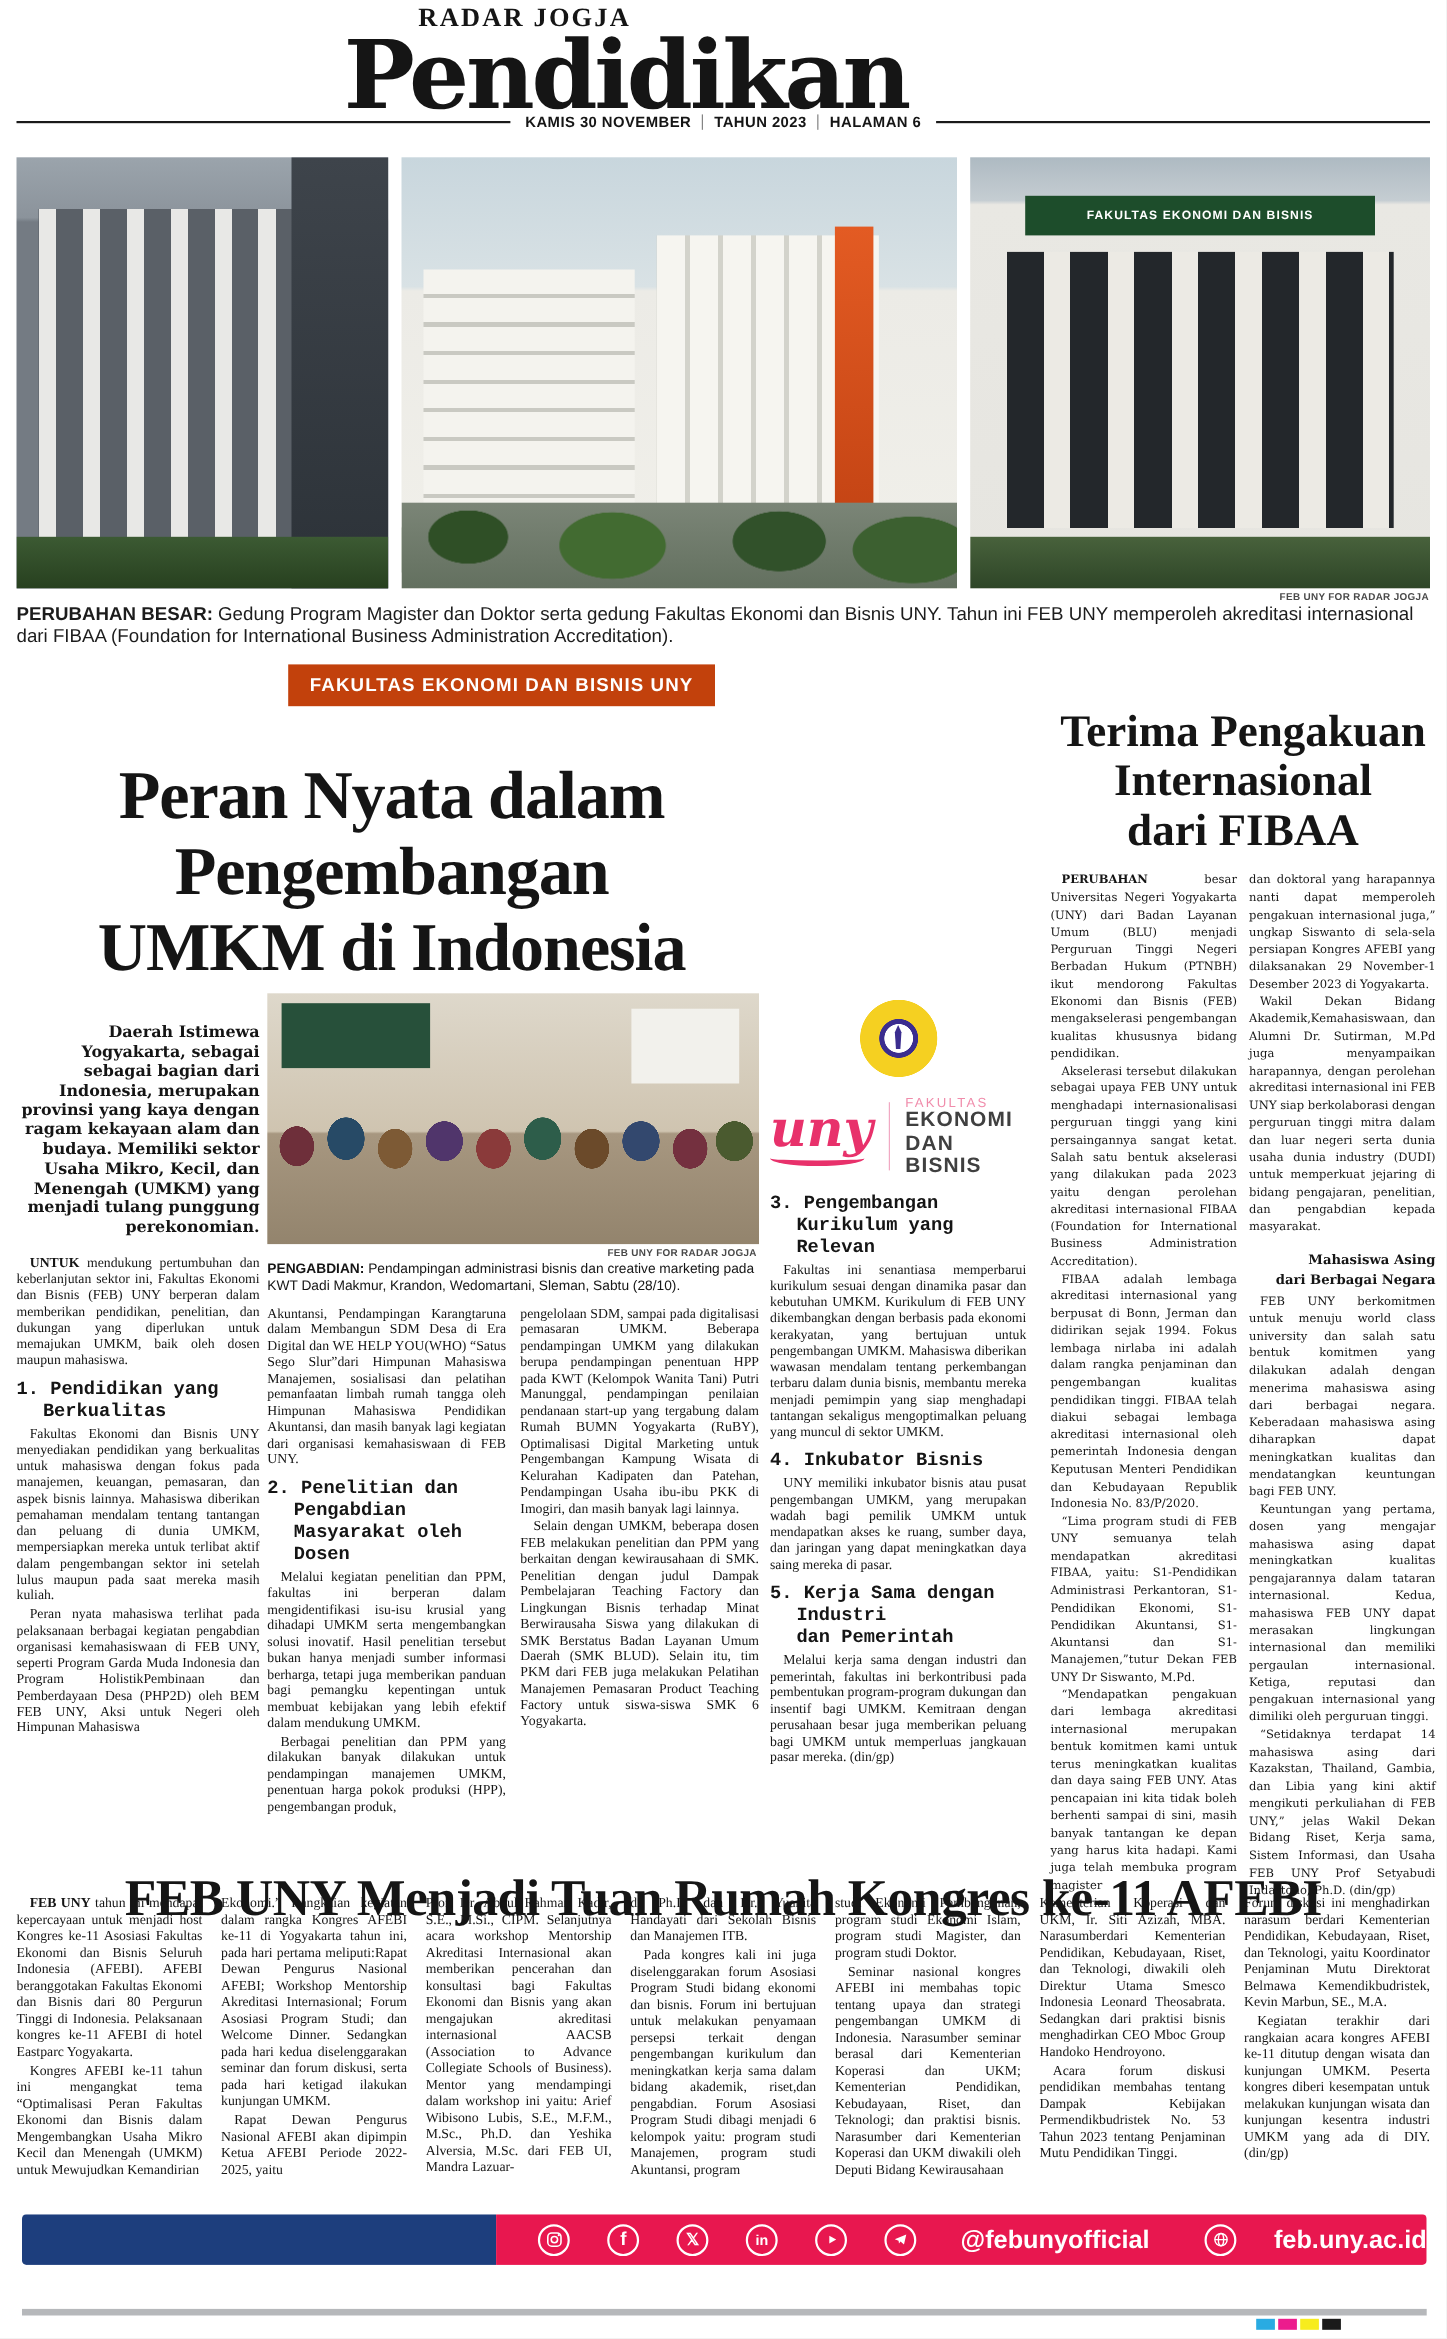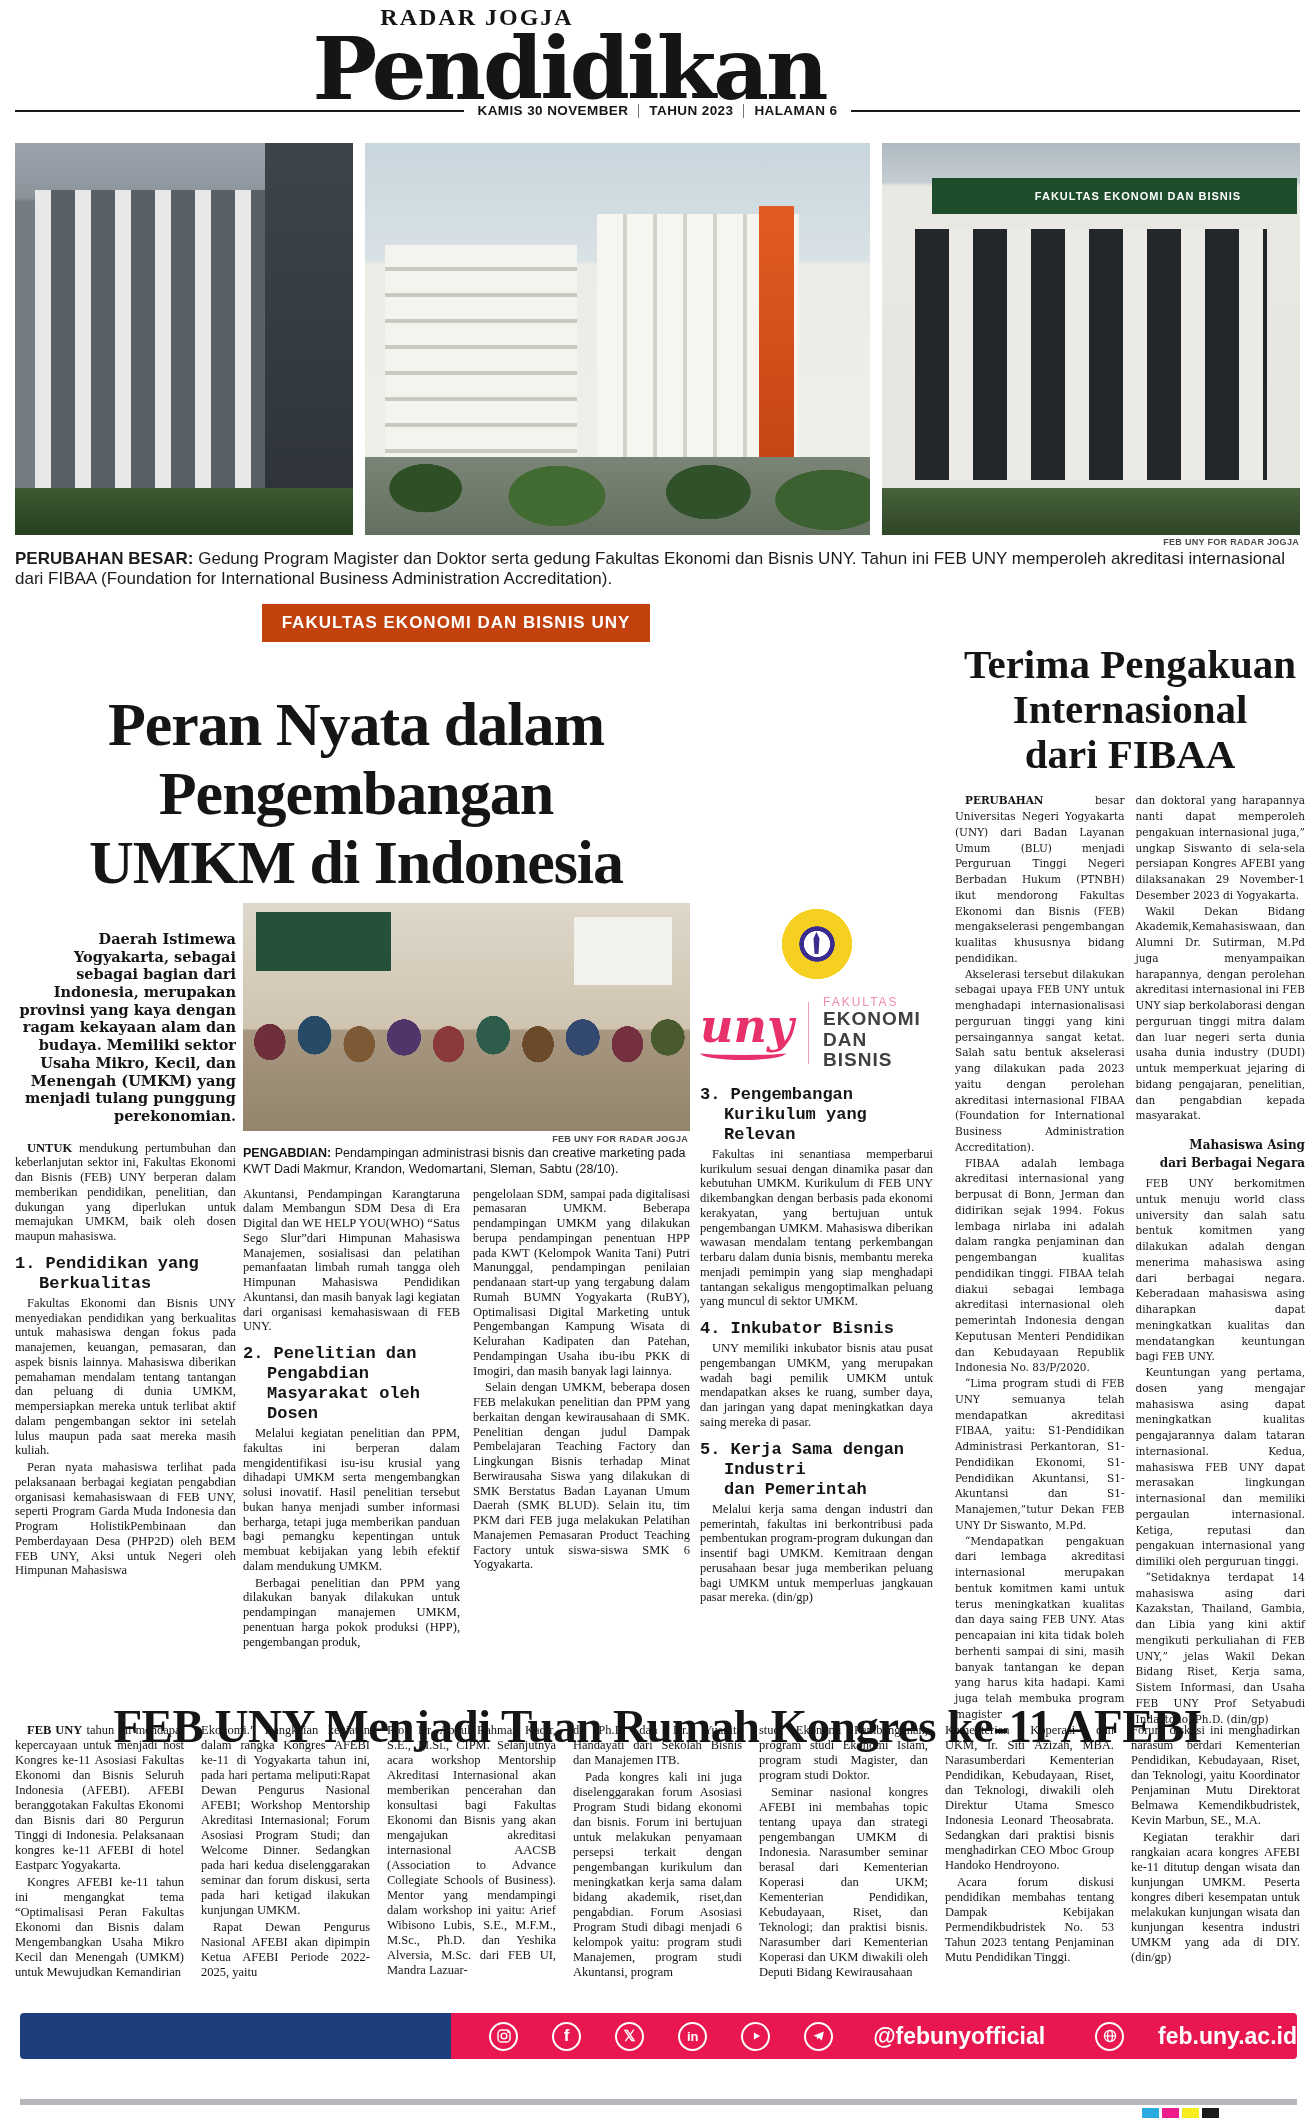--- a/index.html
+++ b/index.html
@@ -38,21 +38,21 @@
      background:linear-gradient(180deg,#e35b23,#c44414);}
   .photo2 .trees{position:absolute;left:0;bottom:0;width:100%;height:20%;
      background:radial-gradient(60px 40px at 12% 40%,#2f4f26 60%,transparent 61%),
                 radial-gradient(80px 50px at 38% 50%,#426b31 60%,transparent 61%),
                 radial-gradient(70px 45px at 68% 45%,#31512a 60%,transparent 61%),
                 radial-gradient(90px 50px at 92% 55%,#3c6030 60%,transparent 61%),
                 linear-gradient(180deg,#7b8577,#63705f);}
   .photo3{width:418px;background:linear-gradient(180deg,#aebac2 0%,#c5cdd2 10%,#e9e8e3 11%,#e6e5e0 100%);}
   .photo3 .sign{position:absolute;left:12%;top:9%;width:76%;height:9%;background:#1d4d2b;
      color:#fff;font-family:"Liberation Sans",sans-serif;font-weight:700;font-size:11px;
-     display:flex;align-items:center;justify-content:center;letter-spacing:1px;padding-left:47px;}
+     display:flex;align-items:center;justify-content:center;letter-spacing:1px;}
   .photo3 .glass{position:absolute;left:8%;top:22%;width:84%;height:64%;
      background:repeating-linear-gradient(90deg,#23272b 0 34px,#eceae4 34px 58px);}
   .photo3 .bush{position:absolute;left:0;bottom:0;width:100%;height:12%;
      background:linear-gradient(180deg,#48623c,#2e4527);}
 
   .credit{font-family:"Liberation Sans",sans-serif;font-weight:700;font-size:9px;color:#4a4a4a;
      letter-spacing:.3px;}
   .strip-credit{position:absolute;right:16px;top:537px;}
   .strip-caption{position:absolute;left:15px;top:549px;width:1285px;
      font-family:"Liberation Sans",sans-serif;font-size:17px;color:#1c1c1c;}

